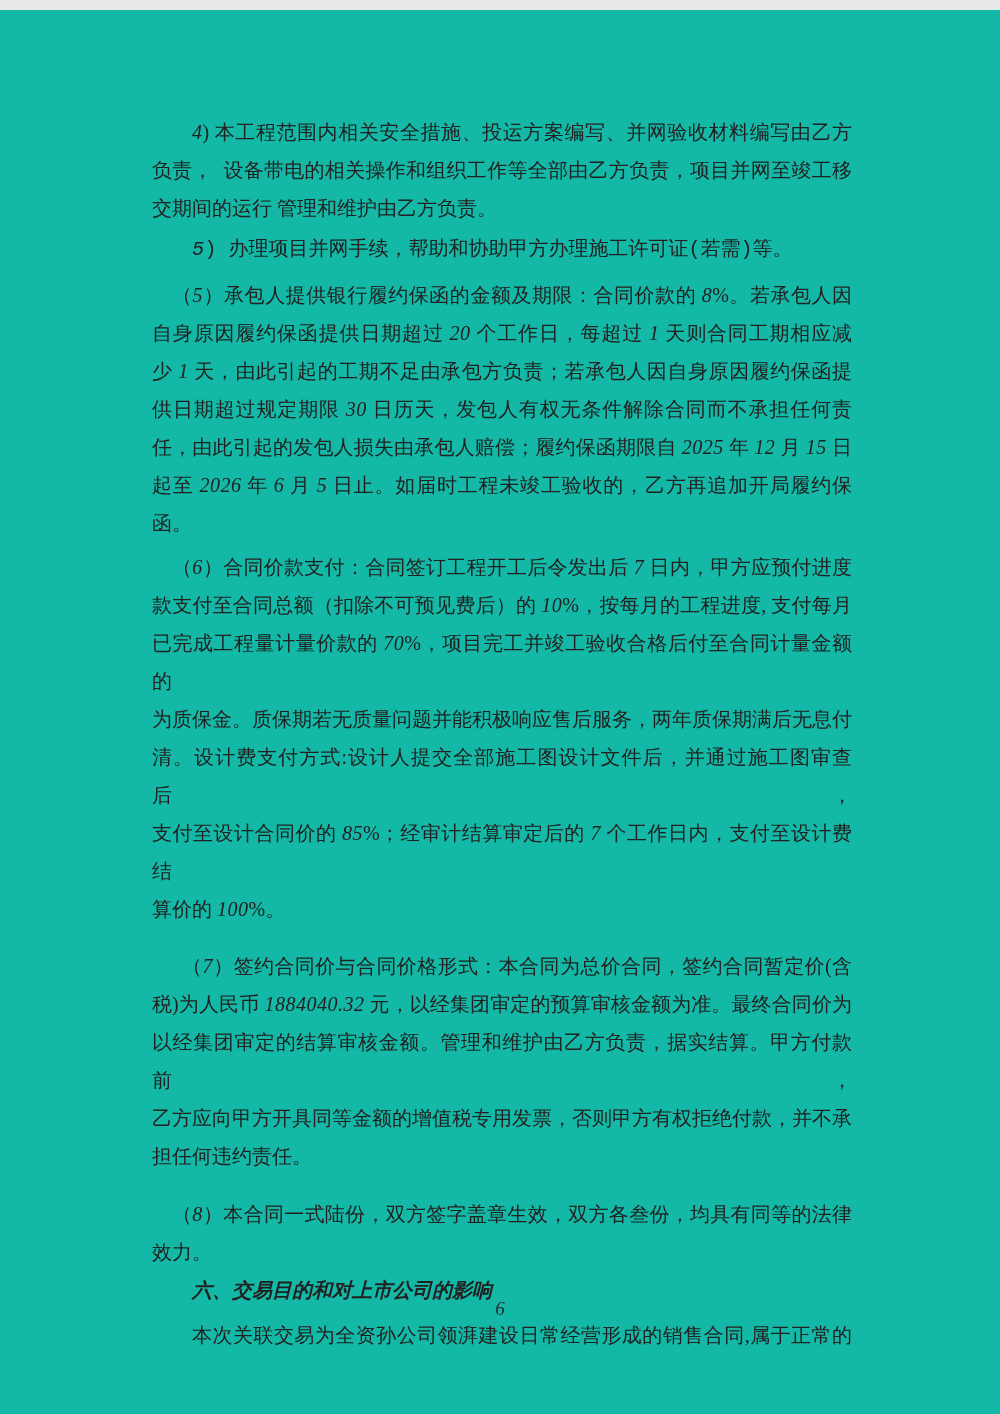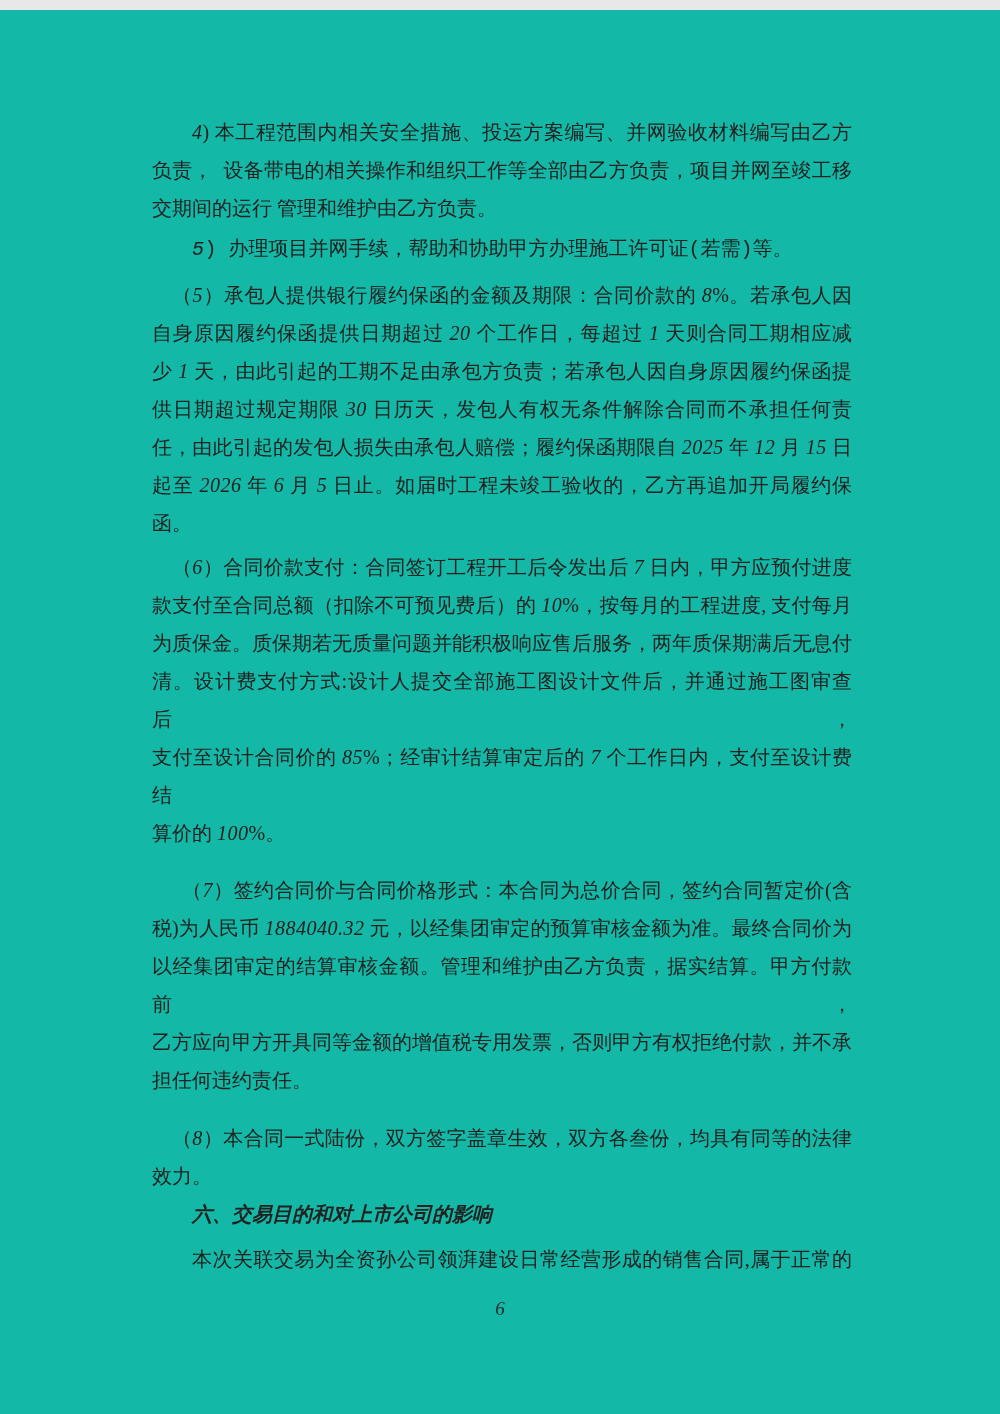--- a/index.html
+++ b/index.html
@@ -78,20 +78,21 @@
         <div class="line">自身原因履约保函提供日期超过 <span class="num">20</span> 个工作日，每超过 <span class="num">1</span> 天则合同工期相应减</div>
         <div class="line">少 <span class="num">1</span> 天，由此引起的工期不足由承包方负责；若承包人因自身原因履约保函提</div>
         <div class="line">供日期超过规定期限 <span class="num">30</span> 日历天，发包人有权无条件解除合同而不承担任何责</div>
         <div class="line">任，由此引起的发包人损失由承包人赔偿；履约保函期限自 <span class="num">2025</span> 年 <span class="num">12</span> 月 <span class="num">15</span> 日</div>
         <div class="line">起至 <span class="num">2026</span> 年 <span class="num">6</span> 月 <span class="num">5</span> 日止。如届时工程未竣工验收的，乙方再追加开局履约保</div>
         <div class="line last">函。</div>
       </div>
       <div class="para">
         <div class="line" style="text-indent: 1em;">（<span class="num">6</span>）合同价款支付：合同签订工程开工后令发出后 <span class="num">7</span> 日内，甲方应预付进度</div>
         <div class="line">款支付至合同总额（扣除不可预见费后）的 <span class="num">10</span>%，按每月的工程进度, 支付每月</div>
+        <div class="line">已完成工程量计量价款的 <span class="num">70</span>%，项目完工并竣工验收合格后付至合同计量金额的</div>
         <div class="line">为质保金。质保期若无质量问题并能积极响应售后服务，两年质保期满后无息付</div>
         <div class="line">清。设计费支付方式:设计人提交全部施工图设计文件后，并通过施工图审查后，</div>
         <div class="line">支付至设计合同价的 <span class="num">85</span>%；经审计结算审定后的 <span class="num">7</span> 个工作日内，支付至设计费结</div>
         <div class="line last">算价的 <span class="num">100</span>%。</div>
       </div>
       <div class="para">
         <div class="line" style="text-indent: 1.5em;">（<span class="num">7</span>）签约合同价与合同价格形式：本合同为总价合同，签约合同暂定价(含</div>
         <div class="line">税)为人民币 <span class="num">1884040.32</span> 元，以经集团审定的预算审核金额为准。最终合同价为</div>
         <div class="line">以经集团审定的结算审核金额。管理和维护由乙方负责，据实结算。甲方付款前，</div>
         <div class="line">乙方应向甲方开具同等金额的增值税专用发票，否则甲方有权拒绝付款，并不承</div>

